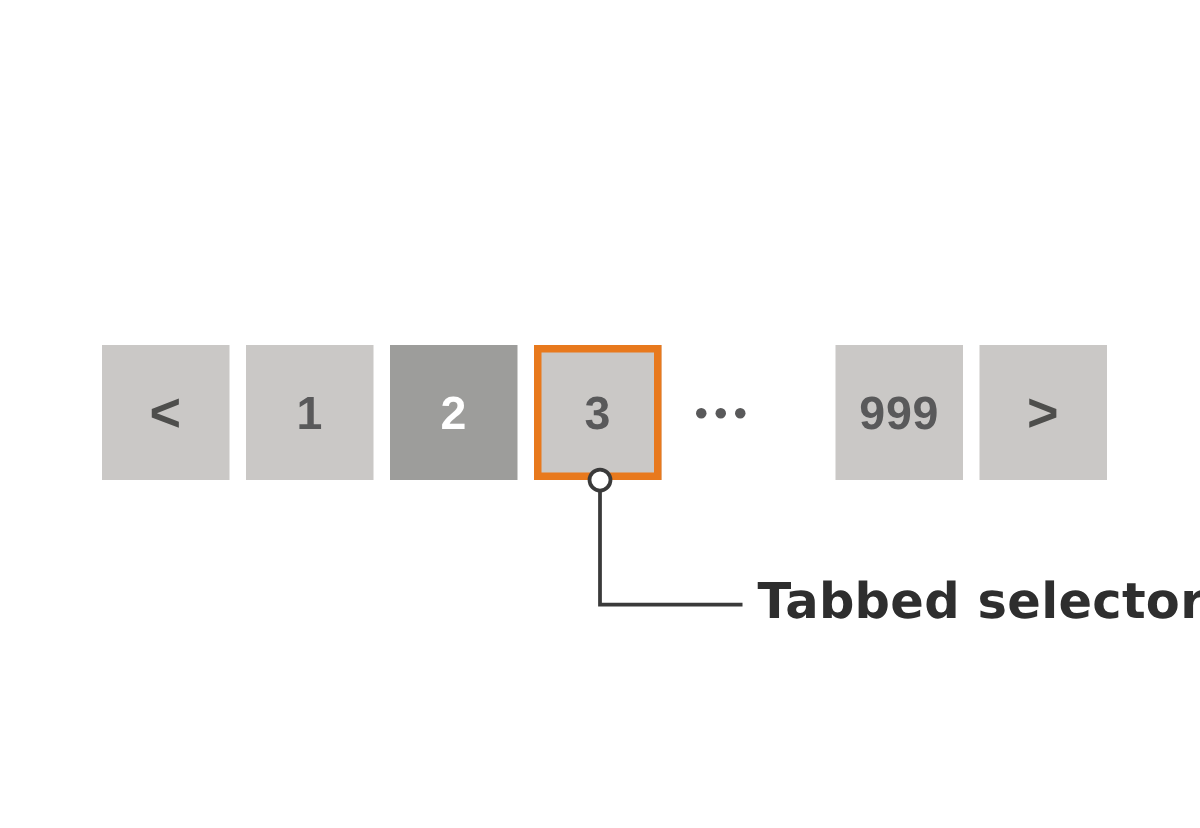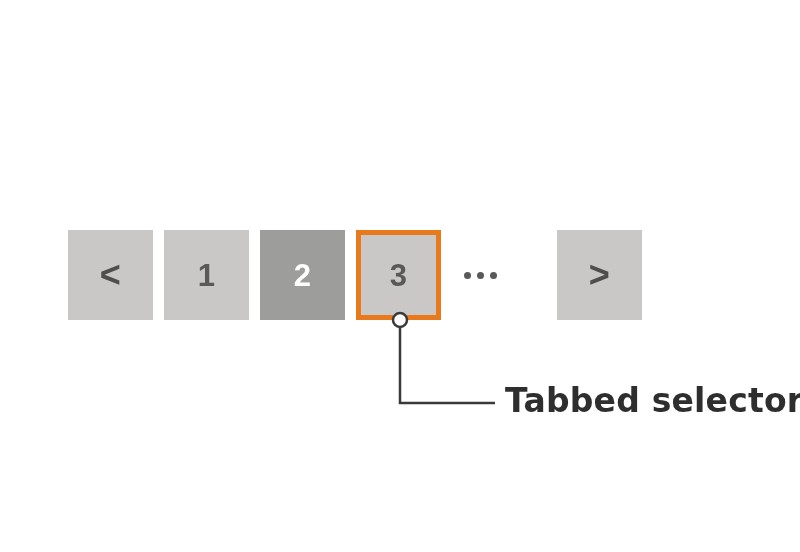--- a/index.html
+++ b/index.html
@@ -136,20 +136,23 @@
     </div>
 
     <div class="ellipsis">
       <span class="dot"></span>
       <span class="dot"></span>
       <span class="dot"></span>
     </div>
 
     <div class="spacer-gap"></div>
 
+    <div class="tab">
+      <span>999</span>
+    </div>
 
     <div class="tab arrow">
       <span>&gt;</span>
     </div>
 
   </div>
 
   <svg id="callout-svg" viewBox="0 0 800 552" xmlns="http://www.w3.org/2000/svg">
     <path d="M 400 325 L 400 403 L 495 403" fill="none" stroke="#3a3a3a" stroke-width="2.5"></path>
     <circle cx="400" cy="320" r="7" fill="#ffffff" stroke="#3a3a3a" stroke-width="2.5"></circle>

